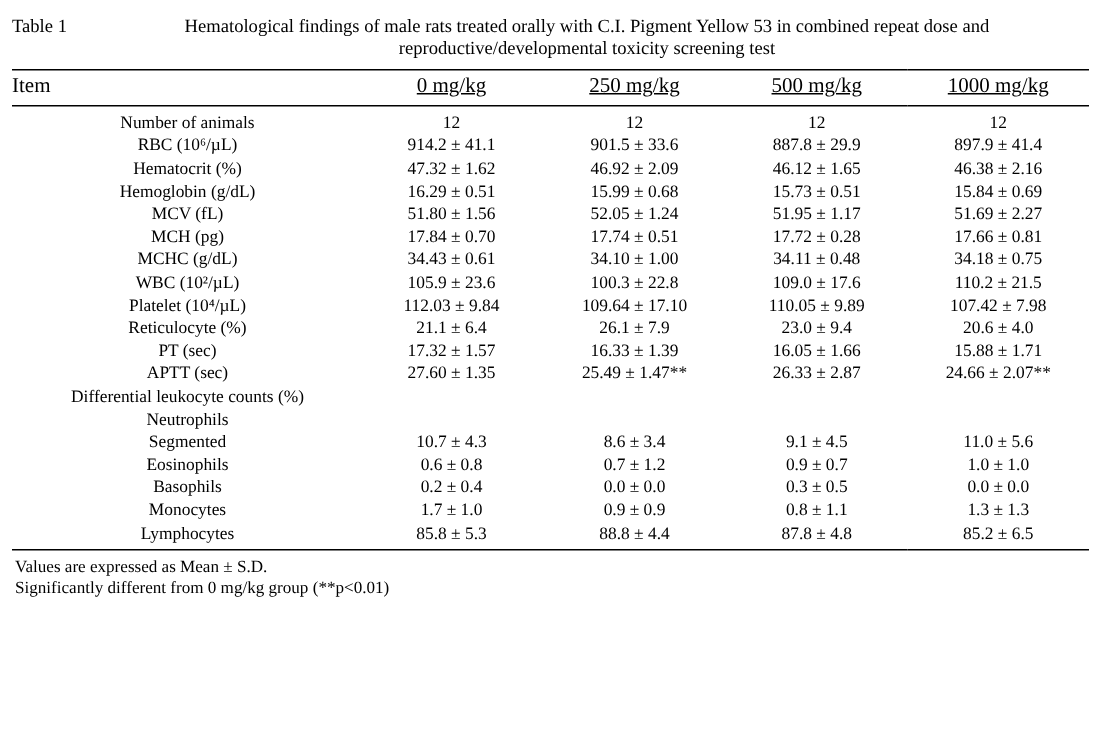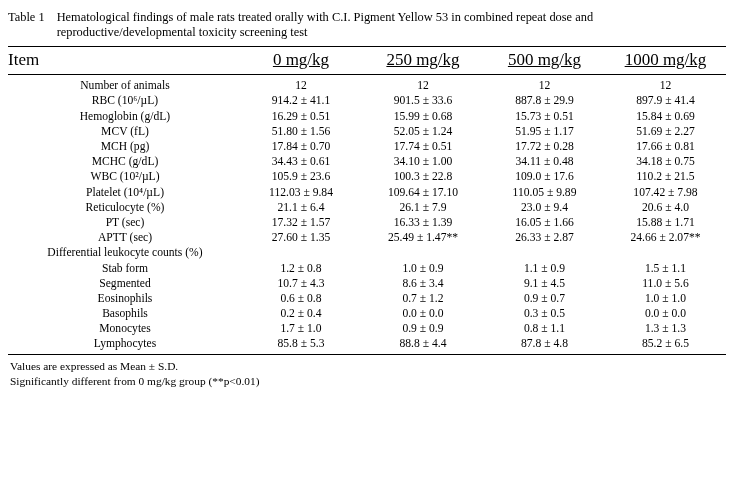--- a/index.html
+++ b/index.html
@@ -29,31 +29,32 @@
     margin: 2px 0 6px 0;
   }
   .caption-label {
     white-space: nowrap;
     margin-right: 12px;
     font-size: 12.4px;
   }
   .caption-text {
     font-size: 12.4px;
     max-width: 670px;
+    text-align: center;
   }
   table.data {
     width: 718px;
     border-collapse: collapse;
     font-size: 11.6px;
     table-layout: fixed;
   }
   table.data thead th {
     font-weight: normal;
     padding: 3px 0 4px 0;
-    font-size: 17px;
+    font-size: 14px;
   }
   thead tr.header-row th {
     border-top: 1.4px solid #000;
     border-bottom: 1px solid #000;
   }
   tbody tr:first-child td {
     padding-top: 4px;
   }
   tbody tr.last-row td {
     border-bottom: 1.4px solid #000;
@@ -123,20 +124,27 @@
           <td class="val">12</td>
         </tr>
         <tr>
           <td class="item">RBC (10⁶/µL)</td>
           <td class="val">914.2 ± 41.1</td>
           <td class="val">901.5 ± 33.6</td>
           <td class="val">887.8 ± 29.9</td>
           <td class="val">897.9 ± 41.4</td>
         </tr>
         <tr>
+          <td class="item">Hematocrit (%)</td>
+          <td class="val">47.32 ± 1.62</td>
+          <td class="val">46.92 ± 2.09</td>
+          <td class="val">46.12 ± 1.65</td>
+          <td class="val">46.38 ± 2.16</td>
+        </tr>
+        <tr>
           <td class="item">Hemoglobin (g/dL)</td>
           <td class="val">16.29 ± 0.51</td>
           <td class="val">15.99 ± 0.68</td>
           <td class="val">15.73 ± 0.51</td>
           <td class="val">15.84 ± 0.69</td>
         </tr>
         <tr>
           <td class="item">MCV (fL)</td>
           <td class="val">51.80 ± 1.56</td>
           <td class="val">52.05 ± 1.24</td>
@@ -193,25 +201,25 @@
           <td class="val">24.66 ± 2.07**</td>
         </tr>
         <tr>
           <td class="item">Differential leukocyte counts (%)</td>
           <td class="val"></td>
           <td class="val"></td>
           <td class="val"></td>
           <td class="val"></td>
         </tr>
         <tr>
-          <td class="item indent2">Stab form</td>
-          <td class="val">1.2 ± 0.8</td>
-          <td class="val">1.0 ± 0.9</td>
-          <td class="val">1.1 ± 0.9</td>
-          <td class="val">1.5 ± 1.1</td>
+          <td class="item indent1">Neutrophils</td>
+          <td class="val"></td>
+          <td class="val"></td>
+          <td class="val"></td>
+          <td class="val"></td>
         </tr>
         <tr>
           <td class="item indent2">Segmented</td>
           <td class="val">10.7 ± 4.3</td>
           <td class="val">8.6 ± 3.4</td>
           <td class="val">9.1 ± 4.5</td>
           <td class="val">11.0 ± 5.6</td>
         </tr>
         <tr>
           <td class="item indent1">Eosinophils</td>

